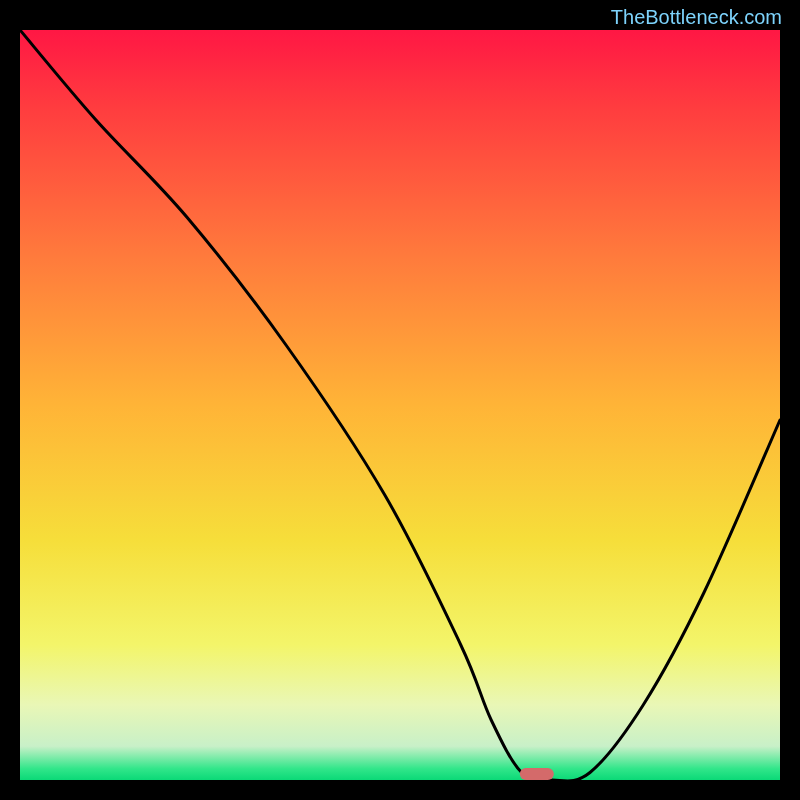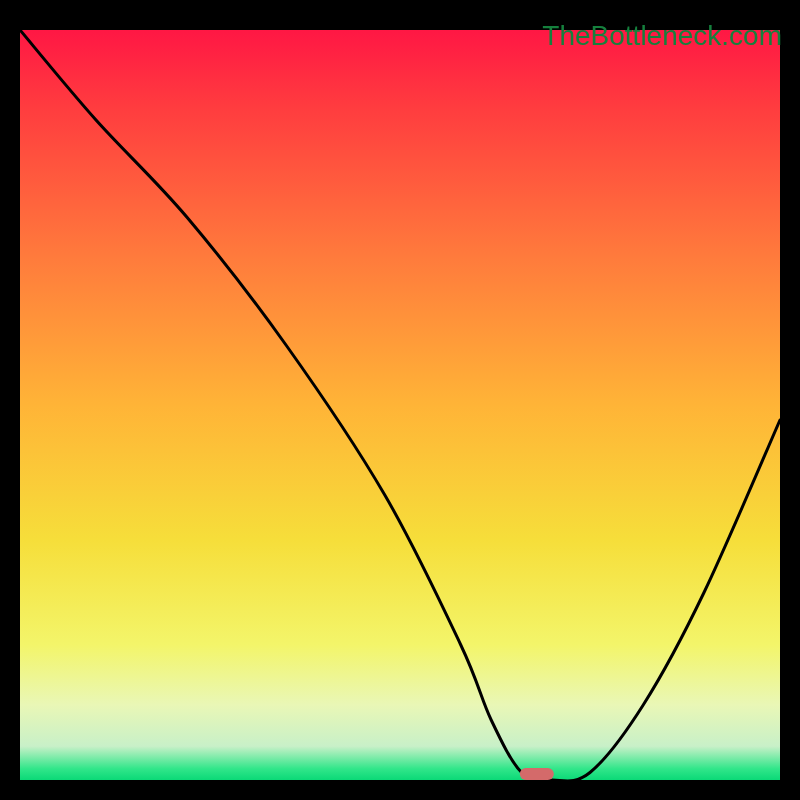--- a/index.html
+++ b/index.html
@@ -6,24 +6,24 @@
     margin: 0;
     padding: 0;
     width: 800px;
     height: 800px;
     background: #000;
     position: relative;
     font-family: Arial, sans-serif;
   }
   .watermark {
     position: absolute;
-    top: 20px;
+    top: 6px;
     right: 18px;
-    font-size: 28px;
-    color: #15803d;
+    font-size: 20px;
+    color: #7dd3fc;
     font-weight: 500;
     z-index: 10;
   }
   .plot-area {
     position: absolute;
     left: 20px;
     top: 30px;
     width: 760px;
     height: 750px;
   }

